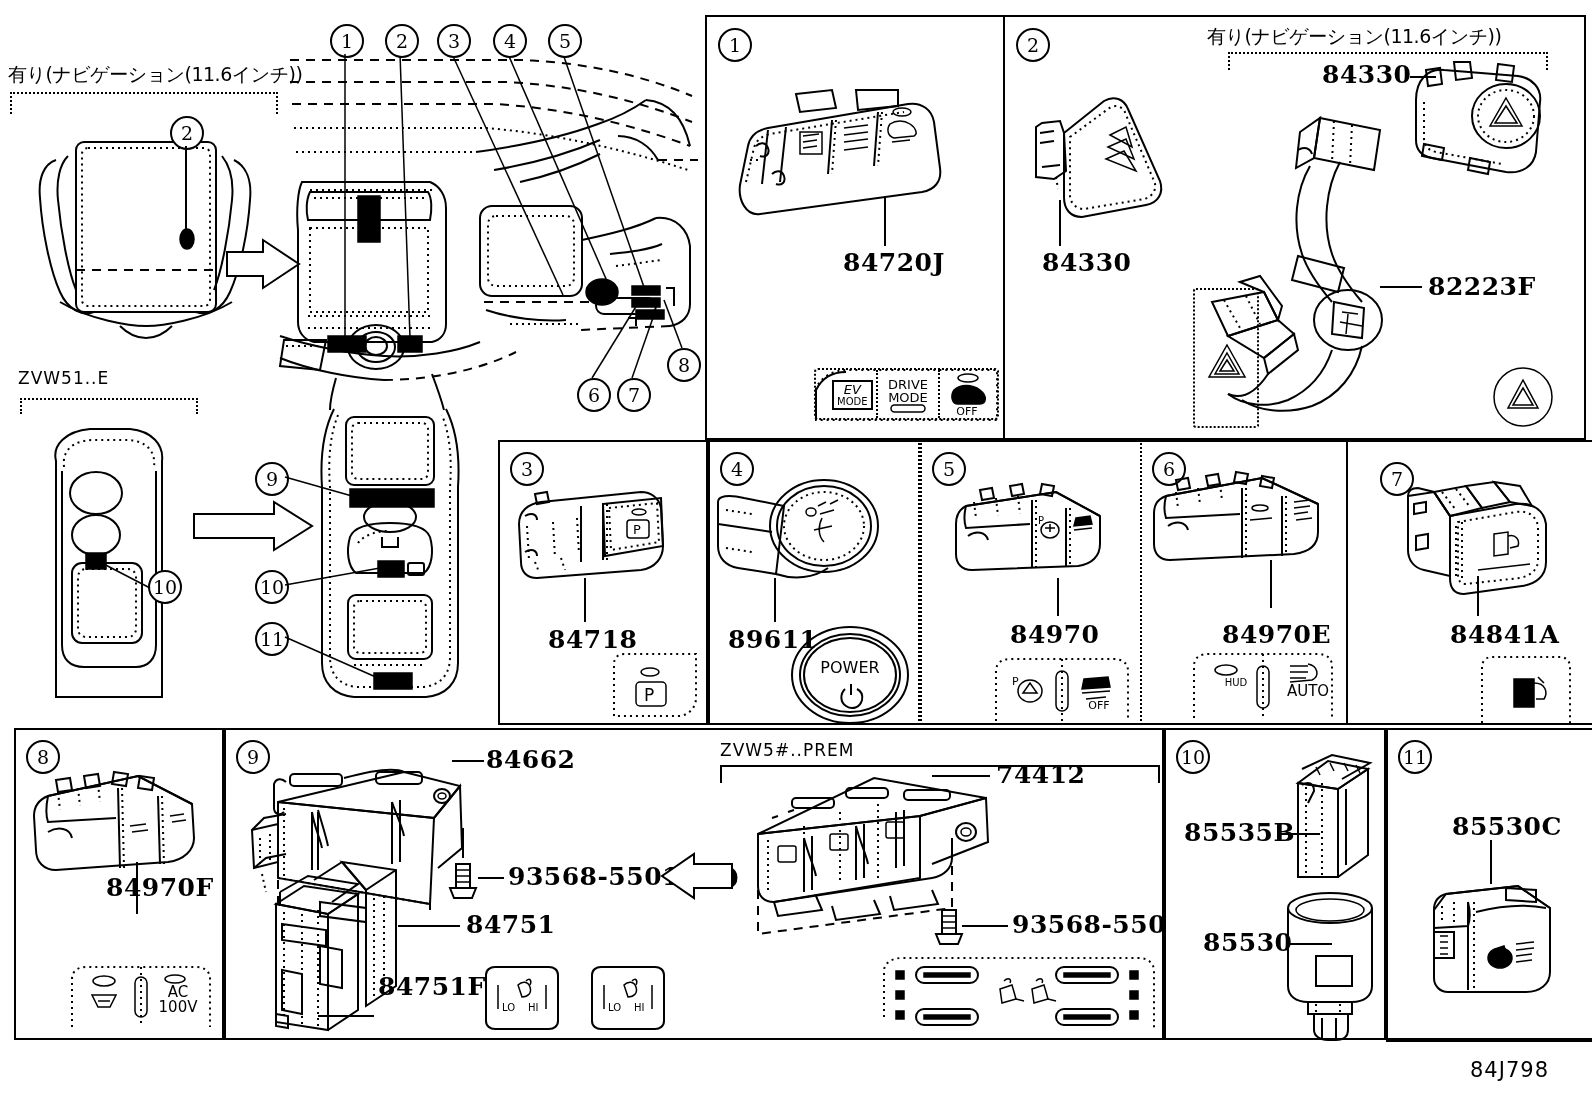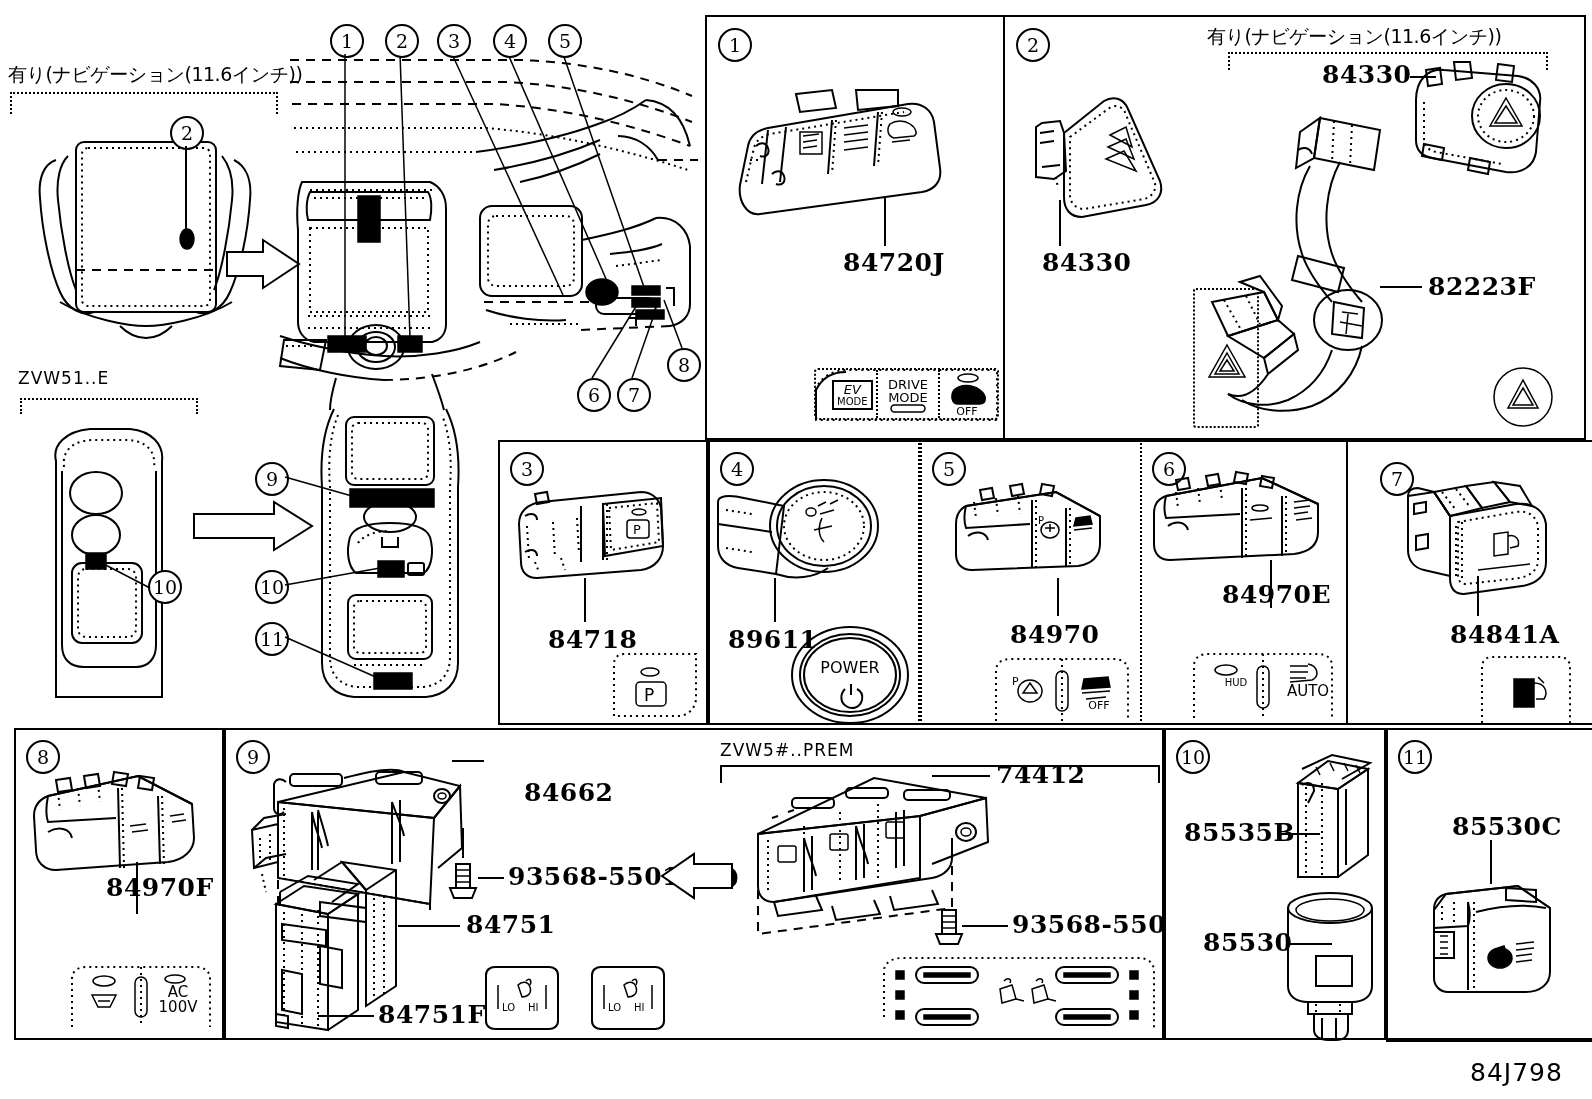--- a/index.html
+++ b/index.html
@@ -38,21 +38,21 @@
           font-family:"DejaVu Sans","Liberation Sans",sans-serif;line-height:1.0;}
   .legtxt.tiny{font-size:11px;}
   svg{position:absolute;overflow:visible;}
   .ln{fill:none;stroke:#000;stroke-width:2;}
   .ln-thin{fill:none;stroke:#000;stroke-width:1.5;}
   .ln-d{fill:none;stroke:#000;stroke-width:2;stroke-dasharray:9 7;}
   .ln-dd{fill:none;stroke:#000;stroke-width:2;stroke-dasharray:2 4;}
   .fil{fill:#000;stroke:#000;stroke-width:1.5;}
   .wht{fill:#fff;stroke:#000;stroke-width:2;}
   .diagcode{position:absolute;font-family:"DejaVu Sans","Liberation Sans",sans-serif;
-            font-size:25px;letter-spacing:1px;}
+            font-size:21px;letter-spacing:1px;}
 </style>
 </head>
 <body>
 
 <div class="jp" style="left:8px;top:62px;">有り(ナビゲーション(11.6インチ))</div>
 <div class="bracket dot" style="left:10px;top:92px;width:268px;height:22px;"></div>
 
 <svg style="left:20px;top:120px;width:260px;height:230px;">
   <path class="ln" d="M36,40 C24,44 18,58 20,78 C22,110 30,150 40,172 C48,190 62,196 74,192"></path>
   <path class="ln" d="M48,36 C40,44 36,60 38,80 C41,112 48,150 56,170"></path>
@@ -430,21 +430,21 @@
   <path class="ln" d="M26,10 L38,8 L40,18 L28,20 Z"></path>
   <path class="ln" d="M56,6 L68,4 L70,14 L58,16 Z"></path>
   <path class="ln" d="M86,2 L98,4 L96,14 L84,12 Z"></path>
   <path class="ln" d="M112,6 L124,8 L122,18 L110,16 Z"></path>
   <path class="ln" d="M18,56 C26,50 36,52 38,60"></path>
   <ellipse class="ln-thin" cx="110" cy="38" rx="8" ry="3"></ellipse>
   <path class="ln-thin" d="M100,50 L122,48"></path>
   <path class="ln-thin" d="M144,32 L160,30 M144,38 L160,36 M144,44 L158,42"></path>
   <path class="ln-thin" d="M146,50 L162,48"></path>
 </svg>
-<div class="pn" style="left:1222px;top:580px;">84970E</div>
+<div class="pn" style="left:1222px;top:620px;">84970E</div>
 <div class="lead v" style="left:1270px;top:560px;height:48px;"></div>
 <svg style="left:1190px;top:650px;width:146px;height:72px;">
   <path class="ln-dd" d="M4,68 L4,16 C4,8 10,4 18,4 L128,4 C136,4 142,8 142,16 L142,68"></path>
   <path class="ln-dd" d="M73,4 L73,68"></path>
   <rect class="ln-thin" x="67" y="16" width="12" height="42" rx="6"></rect>
   <ellipse class="ln-thin" cx="36" cy="20" rx="11" ry="5"></ellipse>
   <path class="ln-thin" d="M100,16 L118,16 M100,22 L118,22 M100,28 L116,28"></path>
   <path class="ln-thin" d="M118,14 C128,16 130,26 122,30 L100,32"></path>
 </svg>
 <div class="legtxt" style="left:1206px;top:678px;width:60px;font-size:10px;">HUD</div>
@@ -534,21 +534,21 @@
   <path class="ln" d="M0,78 L26,72 L26,110 L2,116 Z"></path>
   <path class="ln" d="M0,78 L12,66 L34,62"></path>
   <path class="ln" d="M2,116 L14,106 L34,102"></path>
   <path class="ln-dd" d="M8,86 L8,112 M18,82 L18,108"></path>
   <ellipse class="ln" cx="190" cy="44" rx="8" ry="7"></ellipse>
   <ellipse class="ln-thin" cx="190" cy="44" rx="4" ry="3"></ellipse>
   <path class="ln-dd" d="M26,126 L178,152"></path>
   <path class="ln-d" d="M26,128 L26,150 M178,152 L178,158"></path>
   <path class="ln-dd" d="M10,122 L14,140"></path>
 </svg>
-<div class="pn" style="left:486px;top:778px;margin-left:38px;">84662</div>
+<div class="pn" style="left:486px;top:745px;">84662</div>
 <div class="lead h" style="left:452px;top:760px;width:32px;"></div>
 
 <svg style="left:448px;top:862px;width:30px;height:42px;">
   <path class="ln" d="M8,2 L22,2 L22,26 L8,26 Z"></path>
   <path class="ln-thin" d="M8,8 L22,8 M8,14 L22,14 M8,20 L22,20"></path>
   <path class="ln" d="M2,26 L28,26 L24,36 L6,36 Z"></path>
 </svg>
 <div class="lead dot-v" style="left:462px;top:828px;height:30px;"></div>
 <div class="pn" style="left:508px;top:862px;">93568-55014(2)</div>
 <div class="lead h" style="left:478px;top:877px;width:26px;"></div>
@@ -566,21 +566,21 @@
   <path class="ln" d="M80,0 L134,8 L134,124 L104,144 L104,28 Z"></path>
   <path class="ln" d="M80,0 L104,28"></path>
   <path class="ln" d="M52,18 L80,0"></path>
   <path class="ln" d="M104,28 L134,8"></path>
   <path class="ln-dd" d="M112,36 L112,138 M122,34 L122,134"></path>
   <path class="ln" d="M58,40 L104,46 L104,60 L58,54 Z"></path>
   <path class="ln" d="M58,84 L80,88 L80,126 L58,122 Z"></path>
 </svg>
 <div class="pn" style="left:466px;top:910px;">84751</div>
 <div class="lead h" style="left:398px;top:925px;width:62px;"></div>
-<div class="pn" style="left:378px;top:1000px;">84751F</div>
+<div class="pn" style="left:378px;top:972px;">84751F</div>
 <div class="lead h" style="left:318px;top:1015px;width:56px;"></div>
 
 <svg style="left:482px;top:963px;width:80px;height:68px;">
   <path class="ln" d="M4,58 L4,12 C4,7 8,4 13,4 L67,4 C72,4 76,7 76,12 L76,58 C76,63 72,66 67,66 L13,66 C8,66 4,63 4,58 Z"></path>
   <path class="ln-thin" d="M16,22 L16,46 M64,22 L64,46"></path>
   <path class="ln-thin" d="M36,22 C40,18 46,18 48,24 C50,30 46,34 40,34 Z"></path>
   <path class="ln-thin" d="M44,18 C48,14 50,18 48,22"></path>
   <text x="20" y="48" font-size="10" font-family="DejaVu Sans, sans-serif">LO</text>
   <text x="46" y="48" font-size="10" font-family="DejaVu Sans, sans-serif">HI</text>
 </svg>

